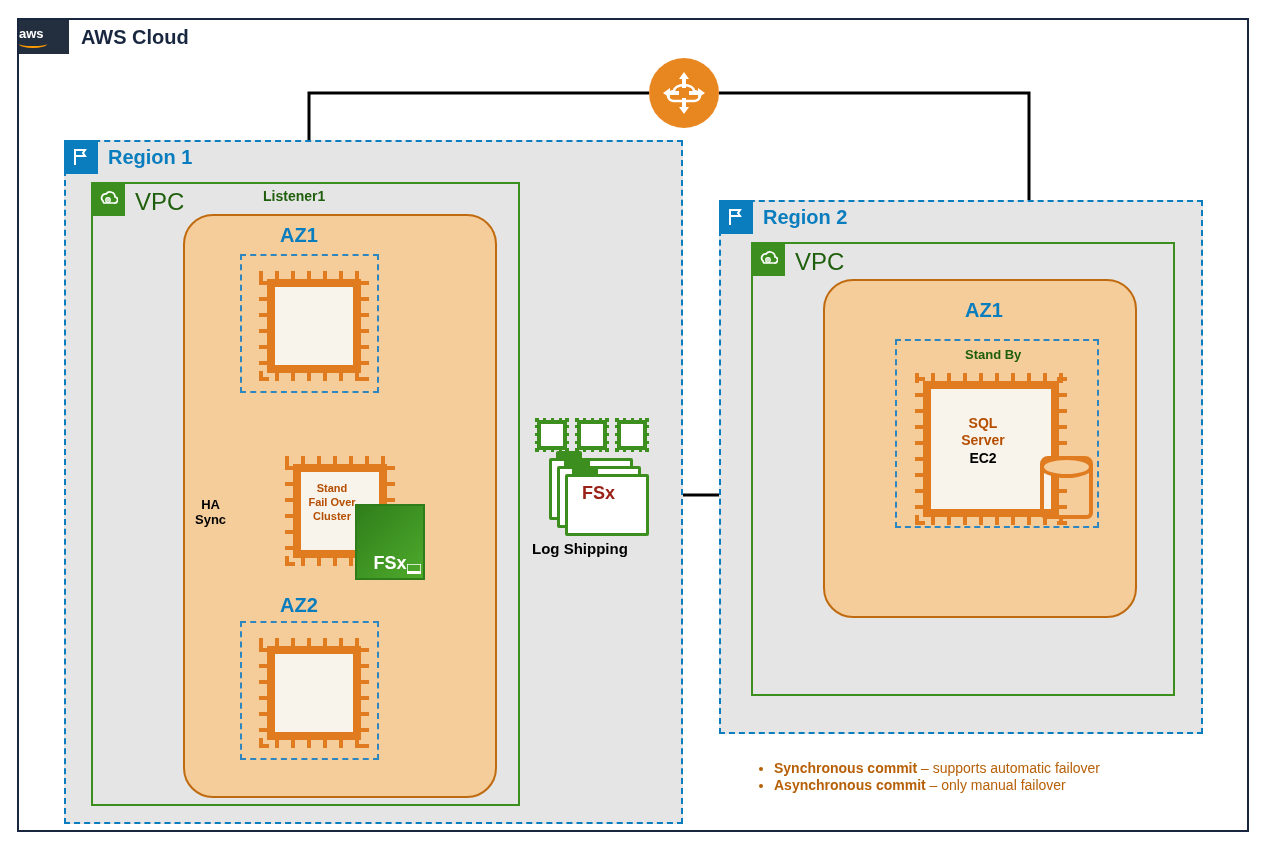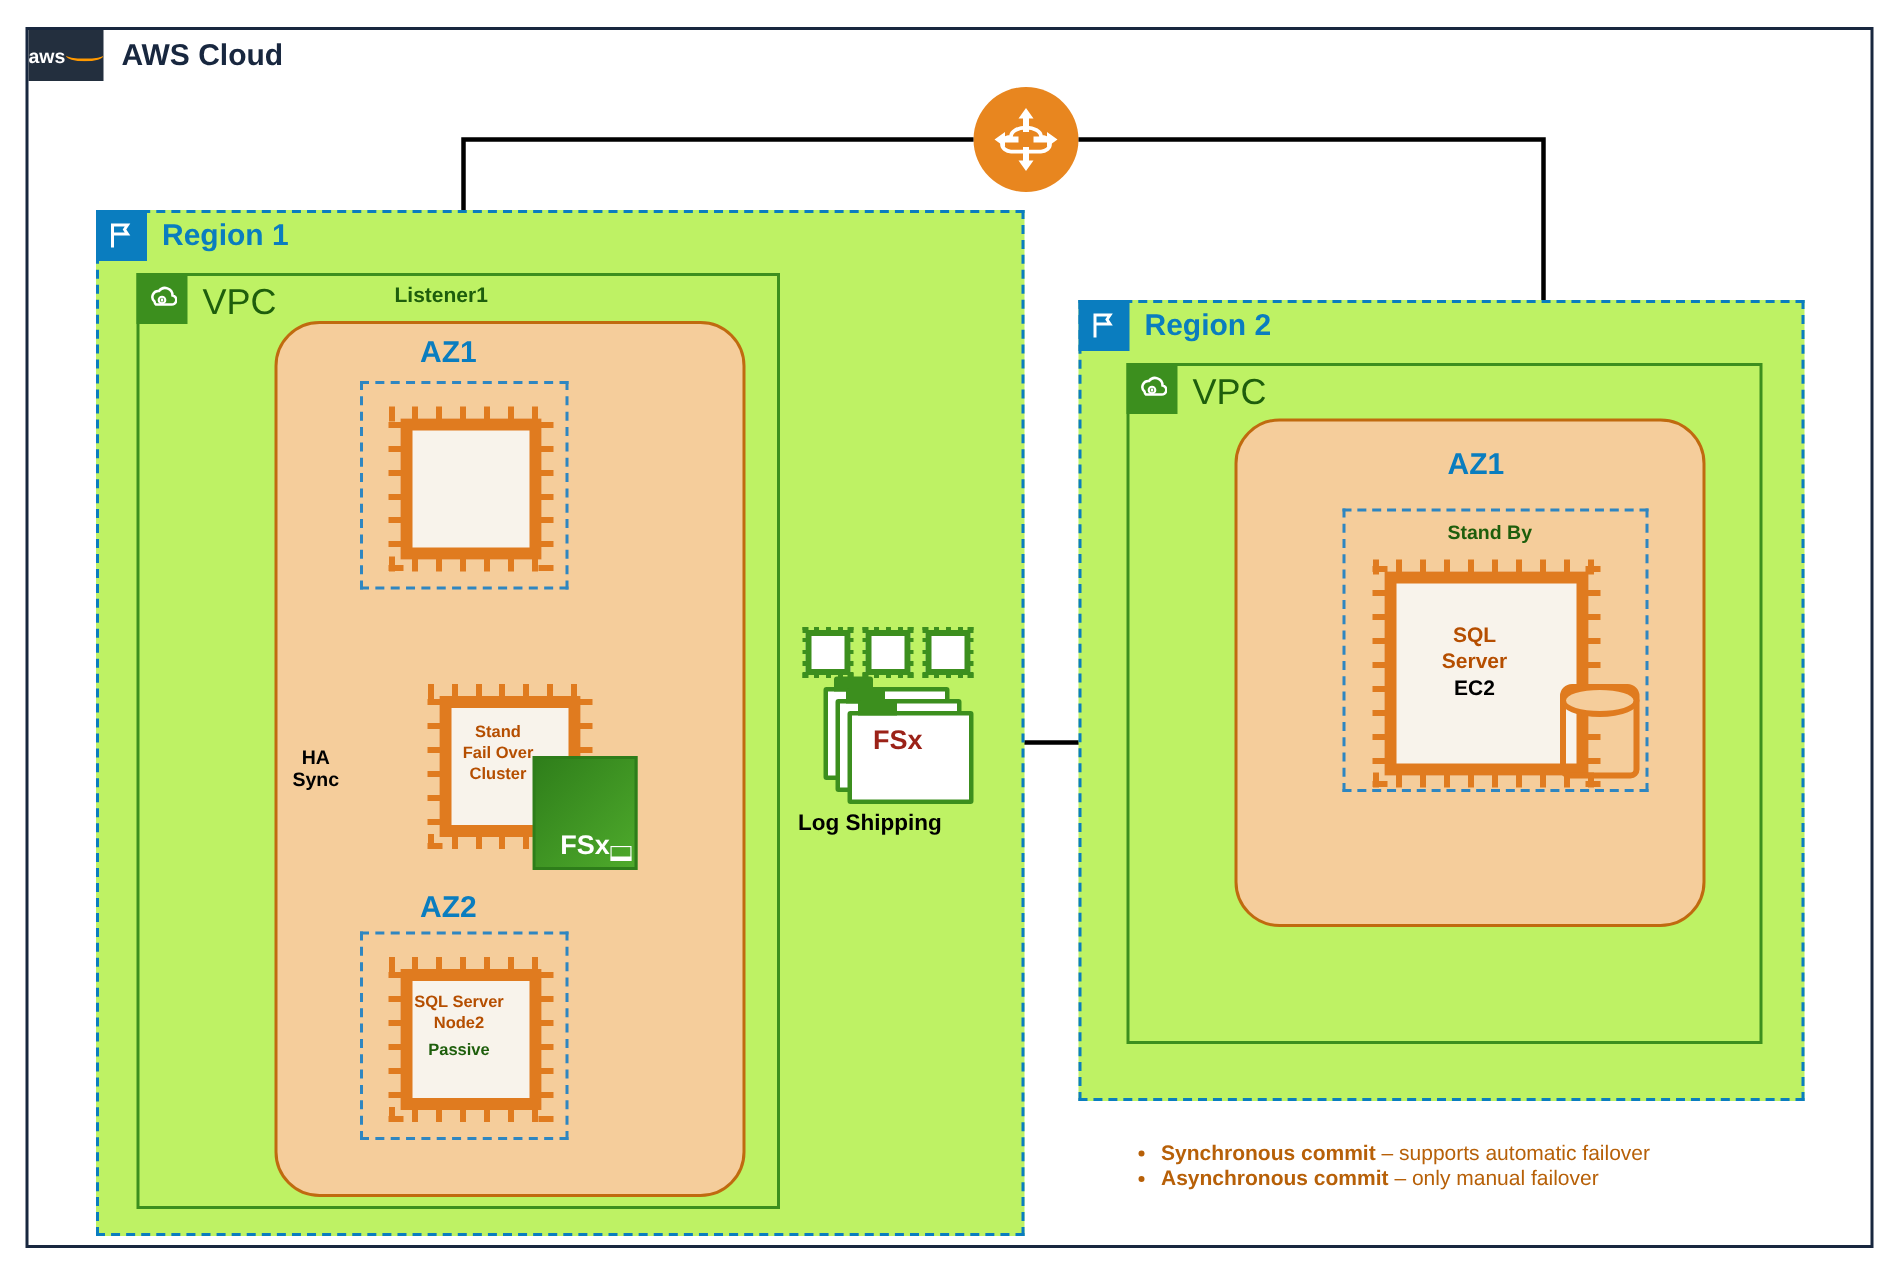--- a/index.html
+++ b/index.html
@@ -1,22 +1,22 @@
 <!DOCTYPE html>
 <html><head>
 <meta charset="utf-8">
 <style>
 html,body{margin:0;padding:0;font-family:Arial,Helvetica,sans-serif;background:#fff}
 .canvas{position:relative;width:1228px;height:810px;margin:18px auto;border:2px solid #18273f;background:#fff}
-.aws-badge{position:absolute;left:0;top:0;width:50px;height:34px;background:#232f3e;color:#fff;font-weight:bold;font-size:13px;display:flex;flex-direction:row;align-items:center;justify-content:center;line-height:1}
+.aws-badge{position:absolute;left:0;top:0;width:50px;height:34px;background:#232f3e;color:#fff;font-weight:bold;font-size:13px;display:flex;flex-direction:column;align-items:flex-start;justify-content:center;line-height:1}
 .aws-badge .smile{width:28px;height:6px;border-bottom:2px solid #ff9900;border-radius:0 0 50% 50%}
 .aws-title{position:absolute;left:62px;top:6px;font-size:20px;font-weight:bold;color:#18273f}
 .peer-title{position:absolute;left:410px;top:4px;font-size:20px;font-weight:bold;color:#000}
 
-.region-box{position:absolute;border:2px dashed #0a7dbf;background:#bef264}
+.region-box{position:absolute;border:2px dashed #0a7dbf;background:#e5e5e5}
 .region1{left:45px;top:120px;width:615px;height:680px}
 .region2{left:700px;top:180px;width:480px;height:530px}
 .region-icon{position:absolute;left:-2px;top:-2px;width:34px;height:34px;background:#0a7dbf;display:flex;align-items:center;justify-content:center}
 .region-icon svg{width:20px;height:20px;fill:#fff}
 .region-label{position:absolute;left:42px;top:4px;font-size:20px;font-weight:bold;color:#0a7dbf}
 
 .vpc-box{position:absolute;border:2px solid #3c8f1e}
 .vpc1{left:25px;top:40px;width:425px;height:620px}
 .vpc2{left:30px;top:40px;width:420px;height:450px}
 .vpc-icon{position:absolute;left:-2px;top:-2px;width:34px;height:34px;background:#3c8f1e;display:flex;align-items:center;justify-content:center}
@@ -167,25 +167,20 @@
           <svg style="position:absolute;right:4px;bottom:6px" width="14" height="10" viewBox="0 0 14 10">
               <rect x="0" y="0" width="14" height="10" fill="none" stroke="#fff" stroke-width="1.5"></rect>
               <rect x="0" y="7" width="14" height="3" fill="#fff"></rect>
             </svg>
         </div>
 
         <div class="dashed-blue db2"></div>
         <div class="chip-outer chip-sm" style="left:82px;top:430px">
             <div class="ticks-h"></div>
           </div>
-        <div class="chip" style="left:82px;top:430px;width:78px;height:78px">
-          <span>SQL Server</span>
-          <span>Node2</span>
-          <span style="color:#1e5e0c;margin-top:4px">Passive</span>
-        </div>
       </div>
     </div>
   </div>
 
   <div class="green-chip" style="left:518px;top:400px">
       <div class="gt"></div>
     </div>
   <div class="green-chip" style="left:558px;top:400px">
       <div class="gt"></div>
     </div>

